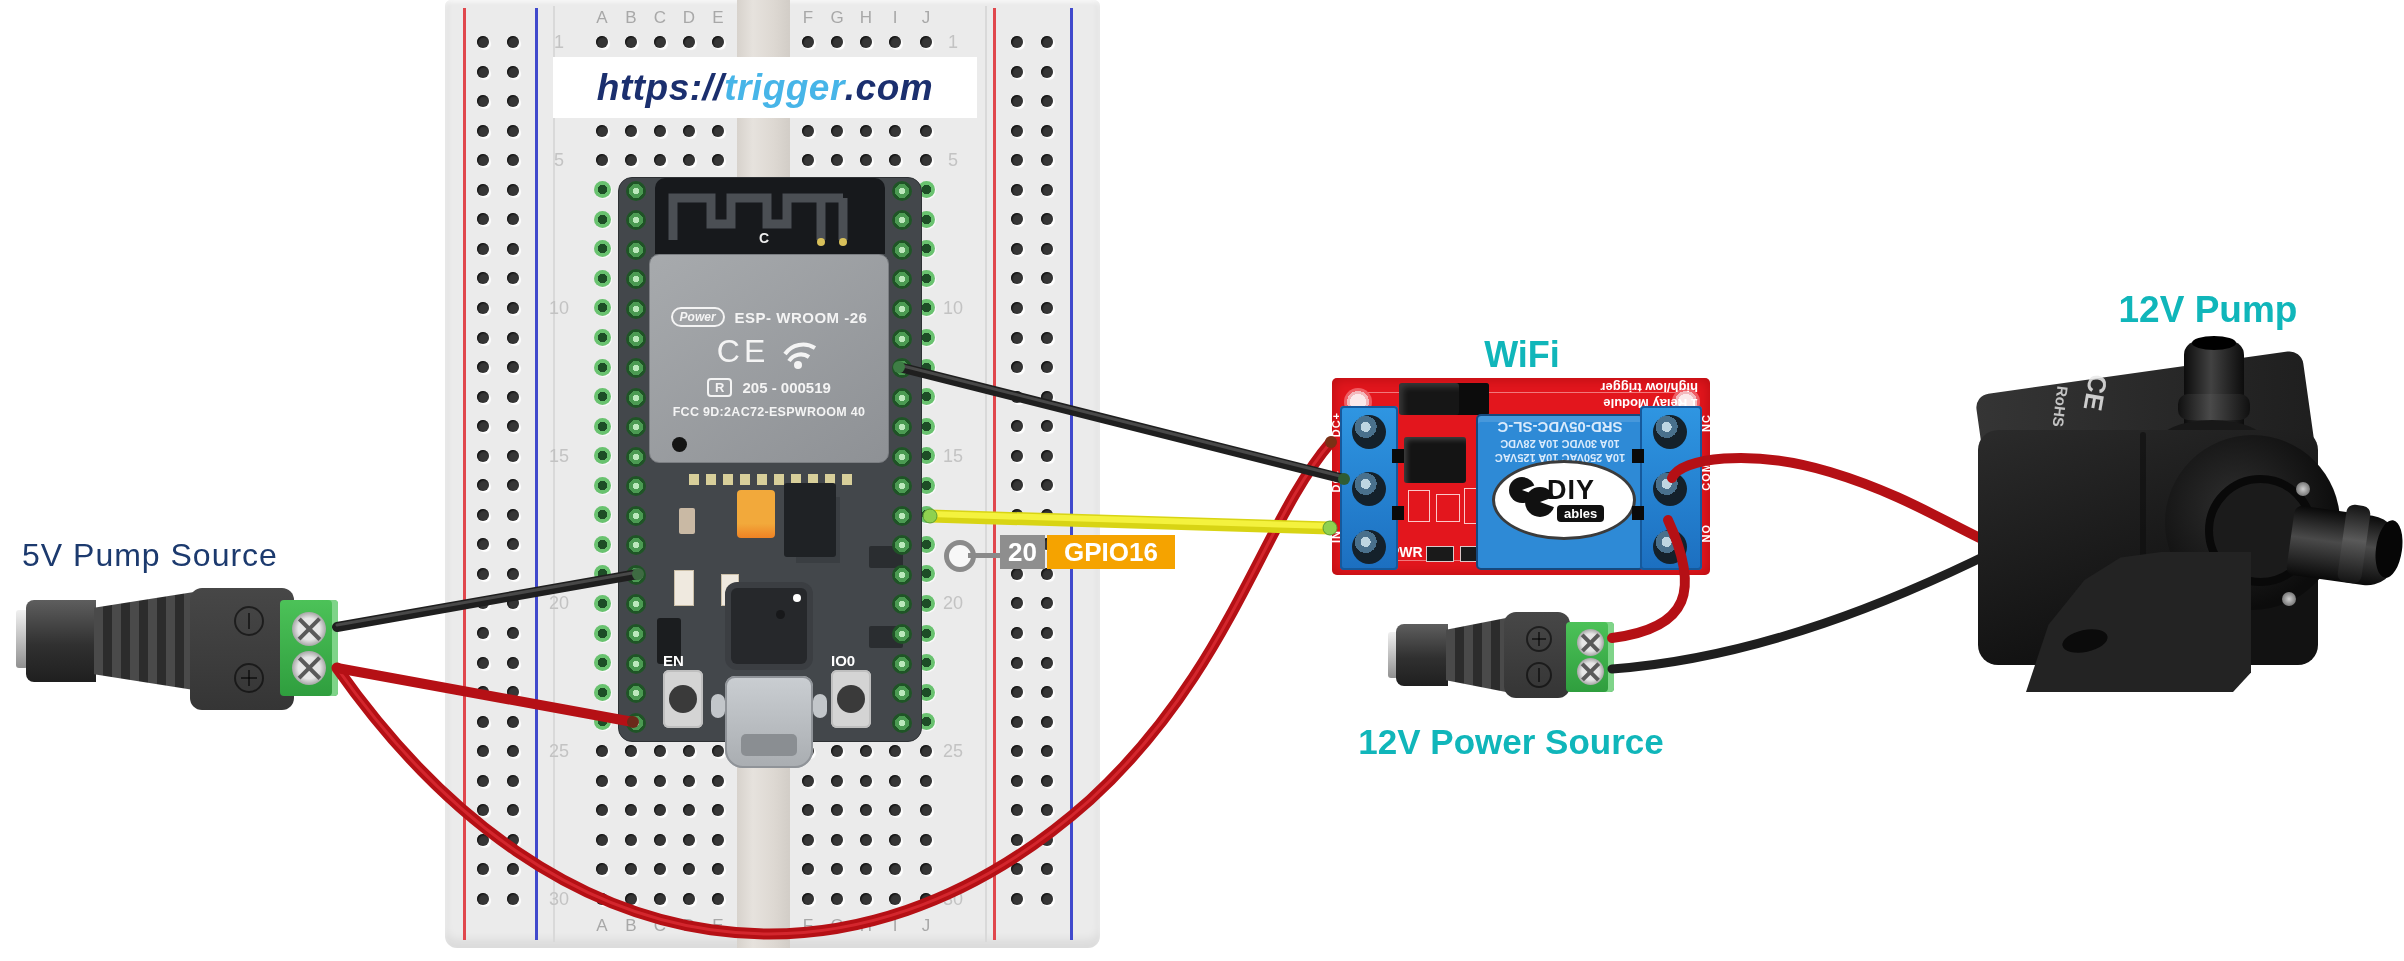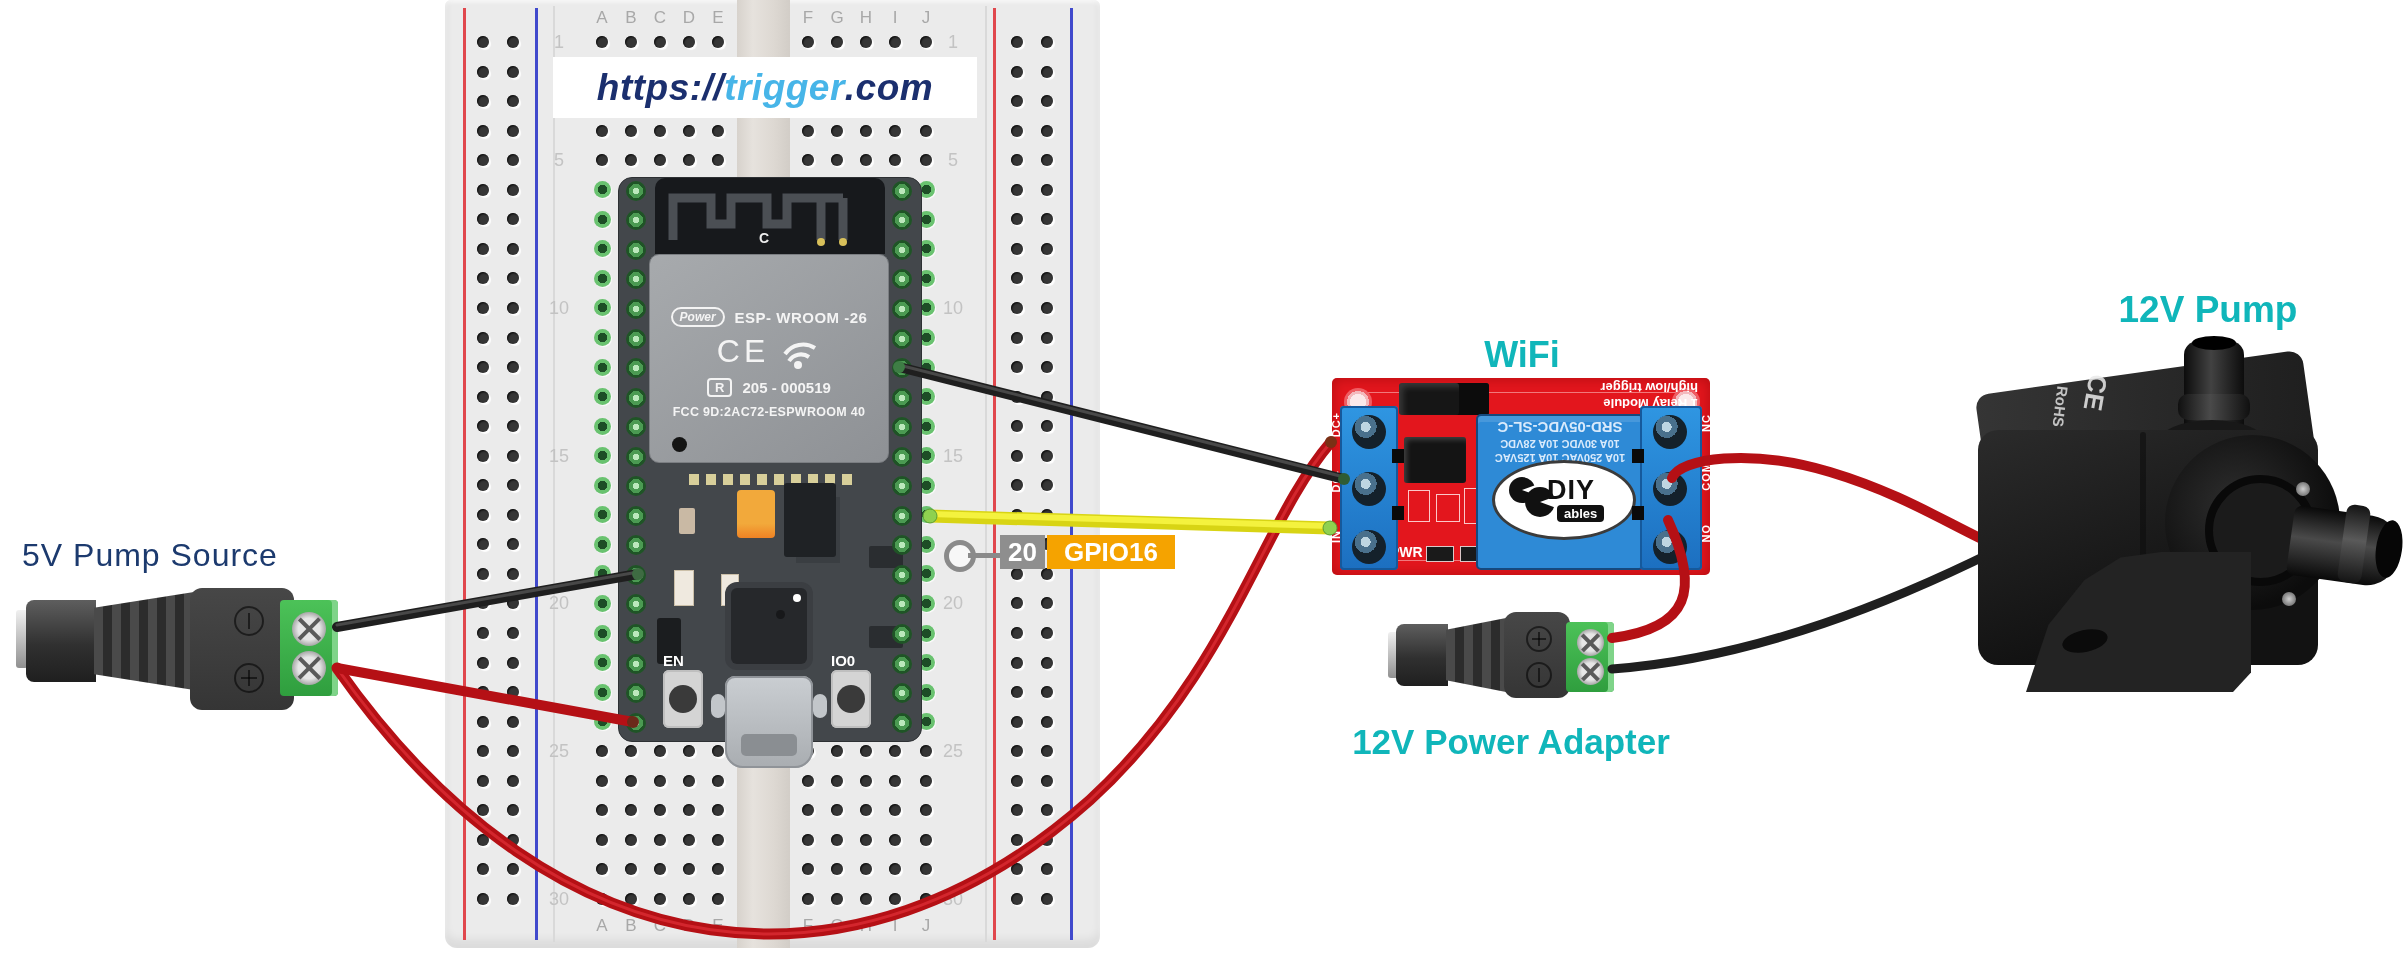--- a/index.html
+++ b/index.html
@@ -782,21 +782,21 @@
     <div class="tscrew" style="left:321px;top:37px"></div>
     <div class="tscrew" style="left:321px;top:94px"></div>
     <div class="tscrew" style="left:321px;top:152px"></div>
     <div class="tslot" style="left:300px;top:71px"></div>
       <div class="tslot" style="left:300px;top:128px"></div>
     <div class="vlabel flip" style="left:368px;top:36px">NC</div>
     <div class="vlabel flip" style="left:368px;top:84px">COM</div>
     <div class="vlabel flip" style="left:368px;top:146px">NO</div>
   </div>
 
-  <div class="abs teal-title" style="left:1330px;top:722px;width:362px;text-align:center;font-size:35px">12V Power Adapter</div>
+  <div class="abs teal-title" style="left:1330px;top:722px;width:362px;text-align:center;font-size:35px">12V Power Source</div>
   <div class="abs" style="z-index:30">
     <div class="abs jack-tip" style="left:1388px;top:632px;width:10px;height:46px"></div>
     <div class="abs jack-barrel" style="left:1396px;top:624px;width:52px;height:62px"></div>
     <div class="abs jack-ribs" style="left:1446px;top:618px;width:60px;height:74px"></div>
     <div class="abs jack-block" style="left:1504px;top:612px;width:66px;height:86px"></div>
     <div class="abs sym" style="left:1526px;top:626px;width:22px;height:22px">
         <i class="v"></i>
         <i class="h"></i>
       </div>
     <div class="abs sym" style="left:1526px;top:662px;width:22px;height:22px">

